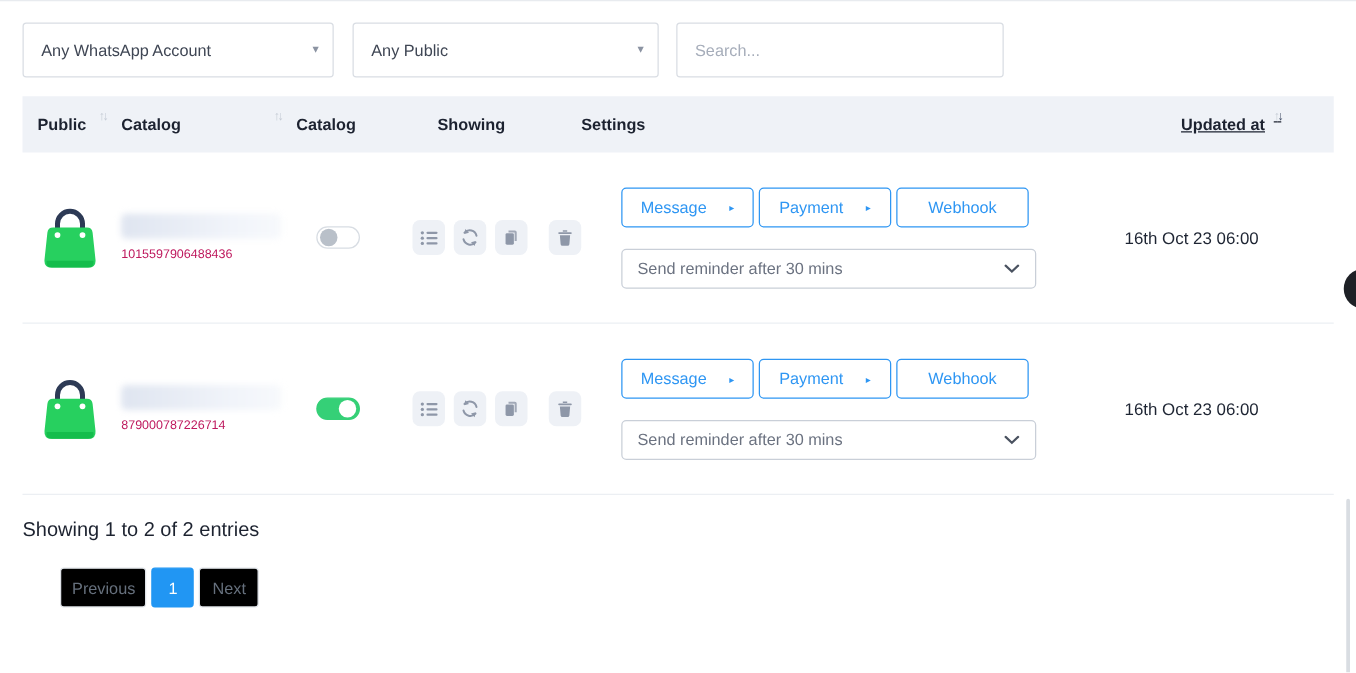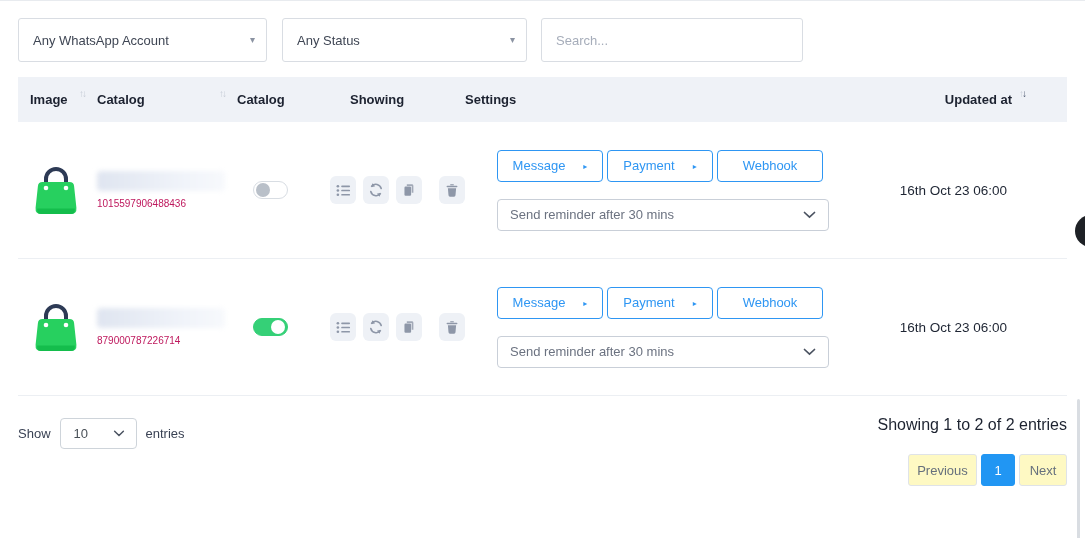--- a/index.html
+++ b/index.html
@@ -36,21 +36,21 @@
   .table { margin:15px 18px 0 18px; }
   .thead, .trow {
     display:grid;
     grid-template-columns:79px 140px 113px 115px 358px 1fr;
     align-items:center;
   }
   .thead { height:45px; background:#eff2f7; font-size:13px; font-weight:700; color:#1c2230; }
   .th { display:flex; align-items:center; justify-content:space-between; padding-right:12px; }
   .th.no-sort { justify-content:flex-start; }
   .th-image { padding-left:12px; }
-  .th-updated { justify-content:flex-end; gap:7px; padding-right:42px; }
+  .th-updated { justify-content:flex-end; gap:7px; padding-right:42px;text-decoration:underline; }
   .sort { font-size:10px; letter-spacing:-2px; position:relative; top:-6px;
           color:#c6ccd6; font-weight:400; white-space:nowrap; }
   .sort .dn-active { color:#47536b; }
 
   .trow { height:137px; border-bottom:1px solid #eceff3; }
 
   .cell-image { padding-left:12px; }
   .cell-catalog .name-blur {
     width:128px; height:20px; border-radius:4px; margin-bottom:7px;
     background:linear-gradient(90deg,#dfe5f0,#f1f4fa 70%,#f7f9fc);
@@ -87,21 +87,21 @@
 
   
   .tfoot { margin:13px 18px 0 18px; display:flex; justify-content:space-between; align-items:flex-start; }
   .show-entries { display:flex; align-items:center; gap:9px; font-size:13px; color:#3a4254; margin-top:9px; }
   .page-size { width:77px; height:31px; border:1px solid #ced4da; border-radius:4px;
                display:flex; align-items:center; justify-content:space-between;
                padding:0 11px 0 13px; font-size:13px; color:#495057; cursor:pointer; background:#fff; }
   .paging { display:flex; flex-direction:column; align-items:flex-end; gap:20px; }
   .showing-text { font-size:16px; color:#1d2330; margin-top:7px; }
   .pg-row { display:flex; gap:4px; }
-  .pg-btn { height:32px; border:1px solid #dfe3e8; border-radius:3px; background:#fef9c3;
+  .pg-btn { height:32px; border:1px solid #dfe3e8; border-radius:3px; background:#000000;
             color:#66707d; font-size:13px; display:flex; align-items:center;
             justify-content:center; cursor:pointer;
             font-family:"Liberation Sans","DejaVu Sans",sans-serif; }
   .pg-prev { width:69px; } .pg-next { width:48px; }
   .pg-current { width:34px; background:#2196f3; border-color:#2196f3; color:#fff; }
 
   
   .fab { position:absolute; left:1075px; top:214px; width:32px; height:32px;
          border-radius:50%; background:#1e2126; cursor:pointer; }
   .scroll-thumb { position:absolute; left:1077px; top:398px; width:3px; height:140px;
@@ -112,30 +112,30 @@
 
 <div class="app">
 
 
   <div class="filters">
     <div class="select-box w-account">
       <span>Any WhatsApp Account</span>
       <span class="caret">▾</span>
     </div>
     <div class="select-box w-status">
-      <span>Any Status</span>
+      <span>Any Public</span>
       <span class="caret">▾</span>
     </div>
     <input class="search-input" type="text" placeholder="Search..." style="">
   </div>
 
   <div class="table">
     <div class="thead">
       <div class="th th-image">
-        <span>Image</span>
+        <span>Public</span>
         <span class="sort"><span>↑</span><span>↓</span></span>
       </div>
       <div class="th">
         <span>Catalog</span>
         <span class="sort"><span>↑</span><span>↓</span></span>
       </div>
       <div class="th no-sort">
         <span>Catalog</span>
       </div>
       <div class="th no-sort">
@@ -301,30 +301,20 @@
           <svg width="13" height="8" viewBox="0 0 13 8" fill="none" stroke="#4a5260" stroke-width="1.7" stroke-linecap="round">
               <path d="M1.5 1.5 L6.5 6.2 L11.5 1.5"></path>
             </svg>
         </div>
       </div>
       <div class="cell-updated">16th Oct 23 06:00</div>
     </div>
   </div>
 
   <div class="tfoot">
-    <div class="show-entries">
-      <span>Show</span>
-      <div class="page-size">
-        <span>10</span>
-        <svg width="12" height="7" viewBox="0 0 13 8" fill="none" stroke="#4a5260" stroke-width="1.7" stroke-linecap="round">
-            <path d="M1.5 1.5 L6.5 6.2 L11.5 1.5"></path>
-          </svg>
-      </div>
-      <span>entries</span>
-    </div>
     <div class="paging">
       <div class="showing-text">Showing 1 to 2 of 2 entries</div>
       <div class="pg-row">
         <button class="pg-btn pg-prev">Previous</button>
         <button class="pg-btn pg-current">1</button>
         <button class="pg-btn pg-next">Next</button>
       </div>
     </div>
   </div>
 

